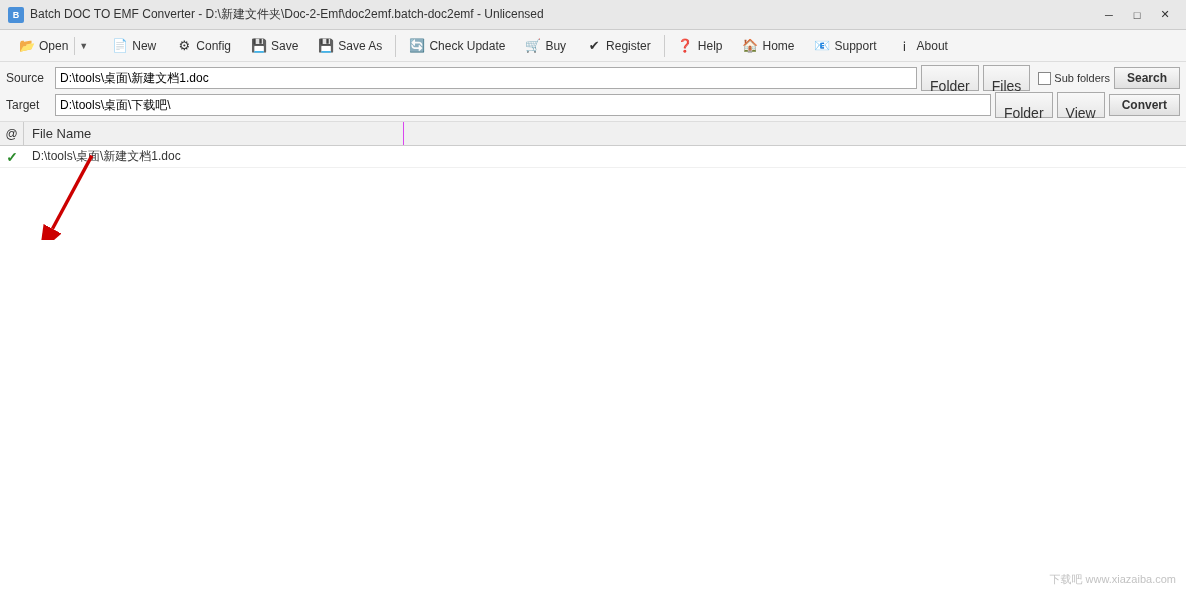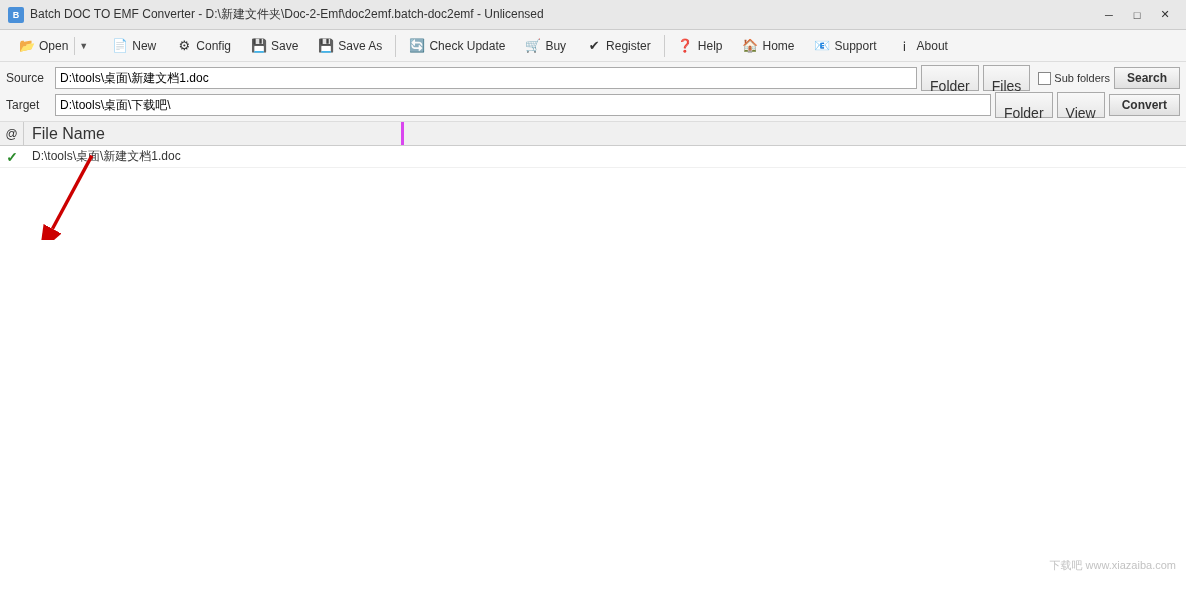--- a/index.html
+++ b/index.html
@@ -215,23 +215,23 @@
       border-right: 1px solid #ccc;
       height: 100%;
       display: flex;
       align-items: center;
       justify-content: center;
       flex-shrink: 0;
     }
     .list-header-name {
       width: 380px;
       padding: 0 8px;
-      font-size: 16px;
-      color: #333;
-      border-right: 3px solid #d946ef;
+      font-size: 13px;
+      color: #333;
+      border-right: 1px solid #d946ef;
       height: 100%;
       display: flex;
       align-items: center;
       flex-shrink: 0;
     }
     .list-header-result {
       flex: 1;
       padding: 0 8px;
       font-size: 12px;
       color: #333;
@@ -287,21 +287,21 @@
       left: 60px;
       top: 10px;
       width: 60px;
       height: 80px;
       pointer-events: none;
     }
 
     
     .watermark {
       position: fixed;
-      bottom: 20px;
+      bottom: 6px;
       right: 10px;
       font-size: 11px;
       color: #999;
       opacity: 0.6;
     }
   </style>
 </head>
 <body>
 
 <div class="title-bar">

